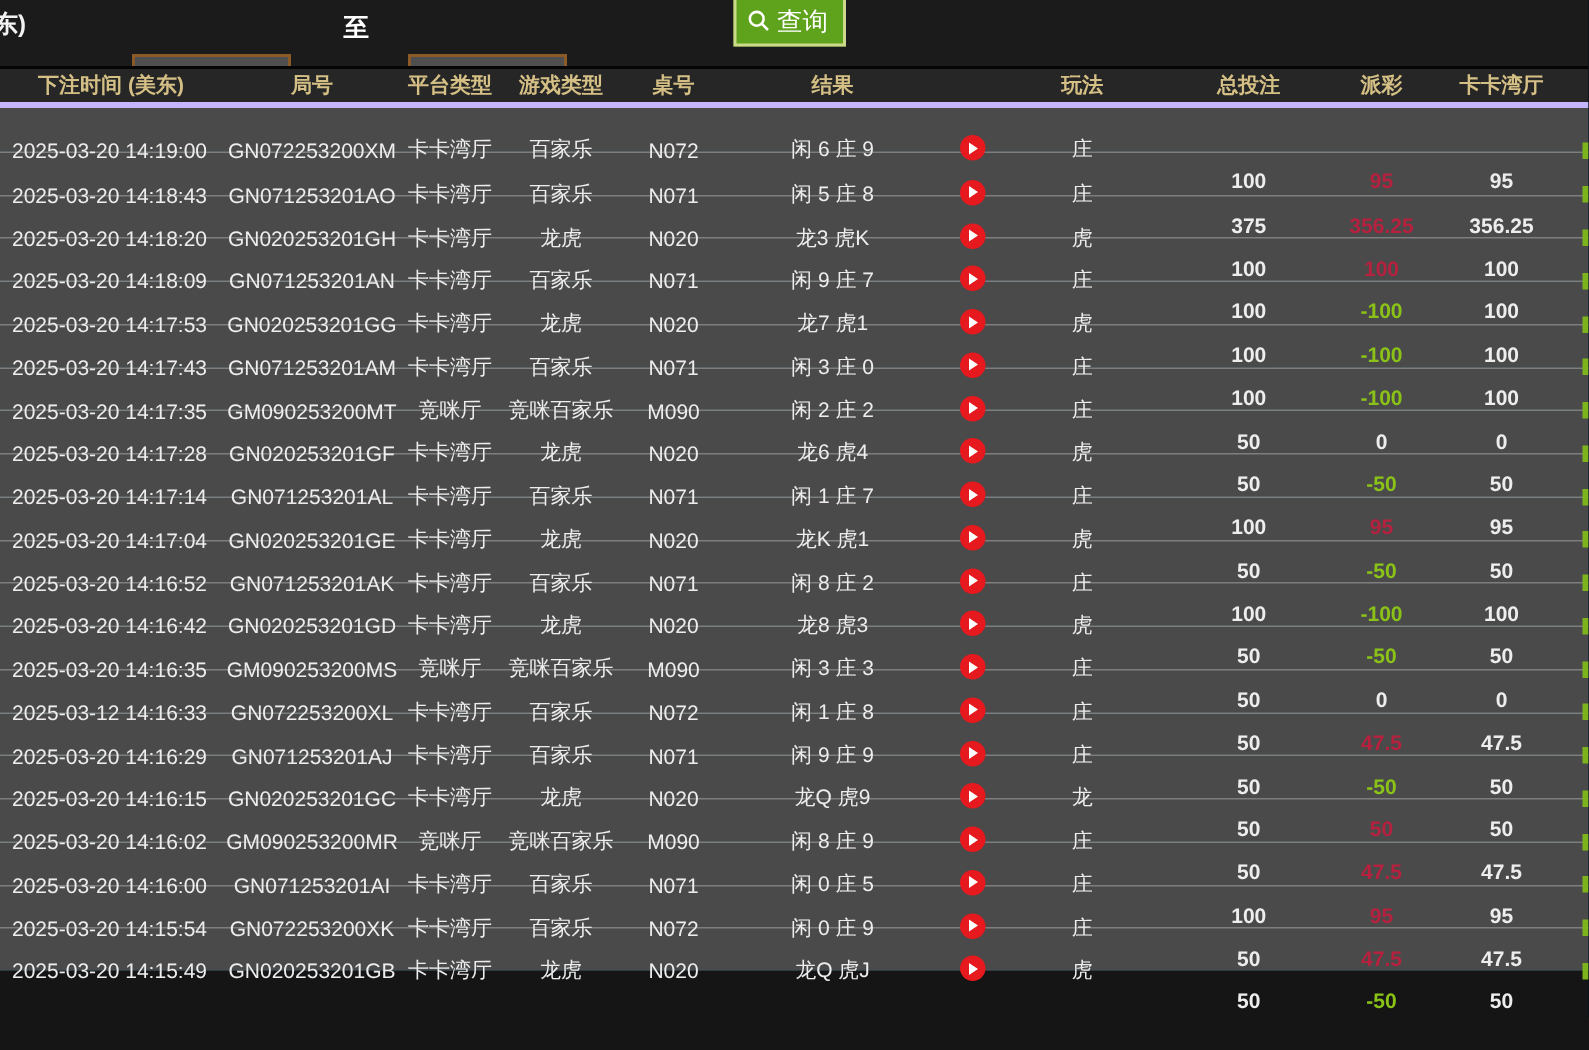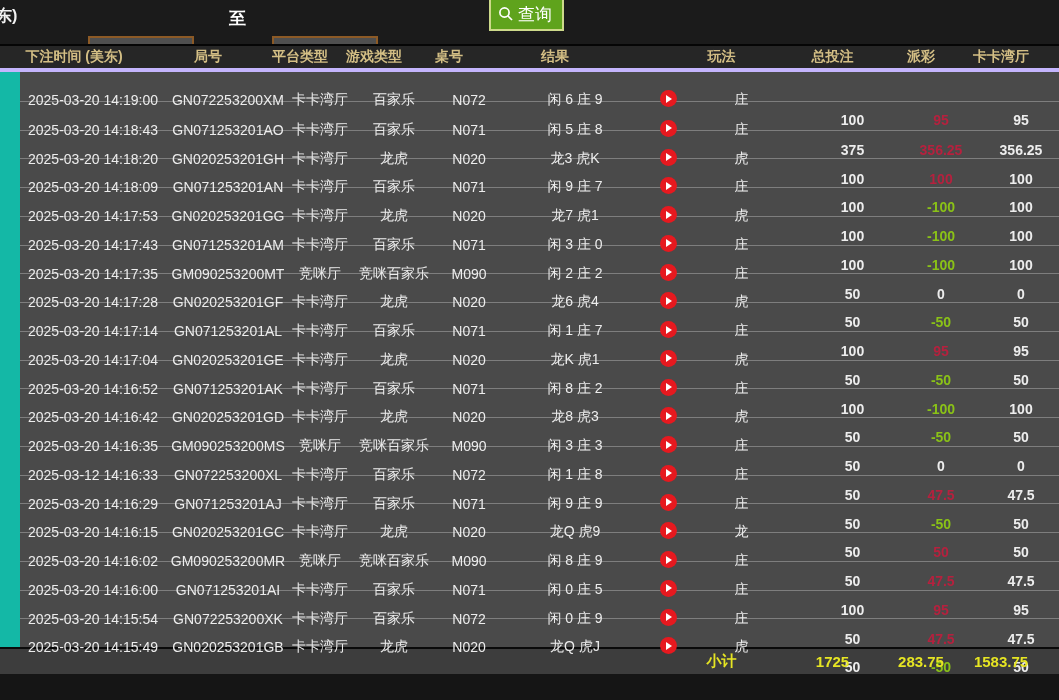--- a/index.html
+++ b/index.html
@@ -24,21 +24,21 @@
     background:var(--button-green);border:2px solid #cdd98a;color:#fff;font-size:17px;
     display:flex;align-items:center;gap:4px;cursor:pointer;font-family:inherit;}
   .query-btn svg{display:block;}
 
   
   .grid-row{display:grid;grid-template-columns:148px 120px 64px 84px 66px 146px 40px 107px 115px 62px 98px 9px;
     align-items:center;}
   .thead{height:28px;background:#262626;border-top:2px solid #050505;border-bottom:4px solid #c4b5fd;}
   .thead .th{color:var(--header-text);font-size:14px;font-weight:bold;text-align:center;}
   .thead .th.col-time{text-align:center;}
-  .tbody{background:#14b8a6;padding-left:20px;}
+  .tbody{background:#0c4a6e;}
   .trow{height:28.75px;background:#4a4a4a;border-top:1px solid #7e7e7e;}
   .trow:first-child{border-top:none;}
   .cell{color:#ededed;font-size:14px;text-align:center;white-space:nowrap;}
   .cell.col-time{text-align:left;padding-left:8px;}
   .cell.num{font-weight:bold;margin-top:40px;}
   .sign-win{color:var(--payout-win);}
   .sign-loss{color:var(--payout-loss);}
   .sign-even{color:#ededed;}
   .play-btn{width:17px;height:17px;border-radius:50%;background:#e6191f;display:inline-block;
     position:relative;cursor:pointer;margin:0 auto;}
@@ -366,29 +366,15 @@
       <div class="cell">龙Q 虎J</div>
       <div class="cell"><span class="play-btn"></span></div>
       <div class="cell">虎</div>
       <div class="cell num">50</div>
       <div class="cell num sign-loss">-50</div>
       <div class="cell num">50</div>
       <div class="sliver"></div>
     </div>
     </div>
 
-  <div class="grid-row srow">
-    <div class="cell"></div>
-      <div class="cell"></div>
-      <div class="cell"></div>
-      <div class="cell"></div>
-    <div class="cell"></div>
-      <div class="cell"></div>
-      <div class="cell"></div>
-    <div class="cell">小计</div>
-    <div class="cell">1725</div>
-    <div class="cell">283.75</div>
-    <div class="cell">1583.75</div>
-    <div class="cell"></div>
-  </div>
 
 
 </div>
 
 </body></html>

